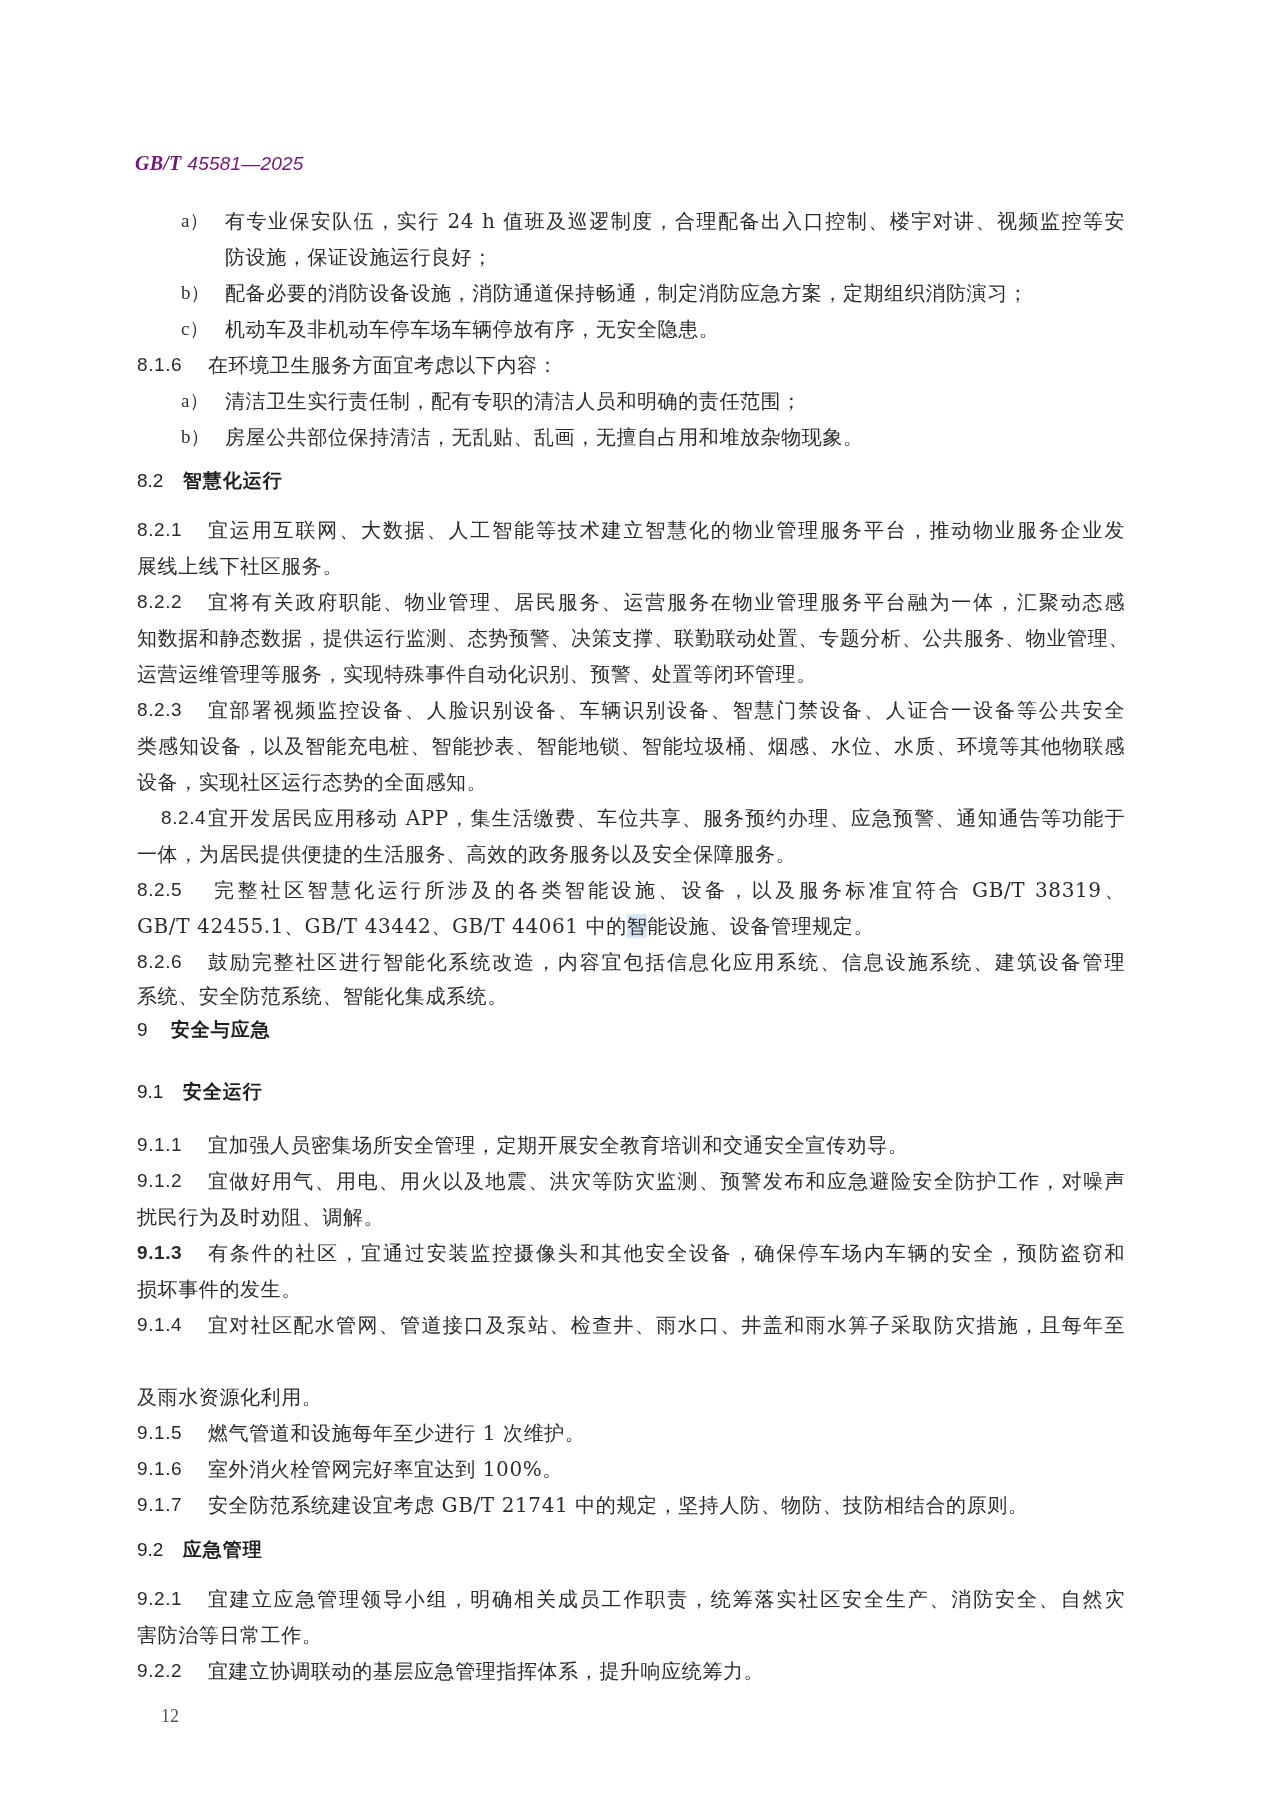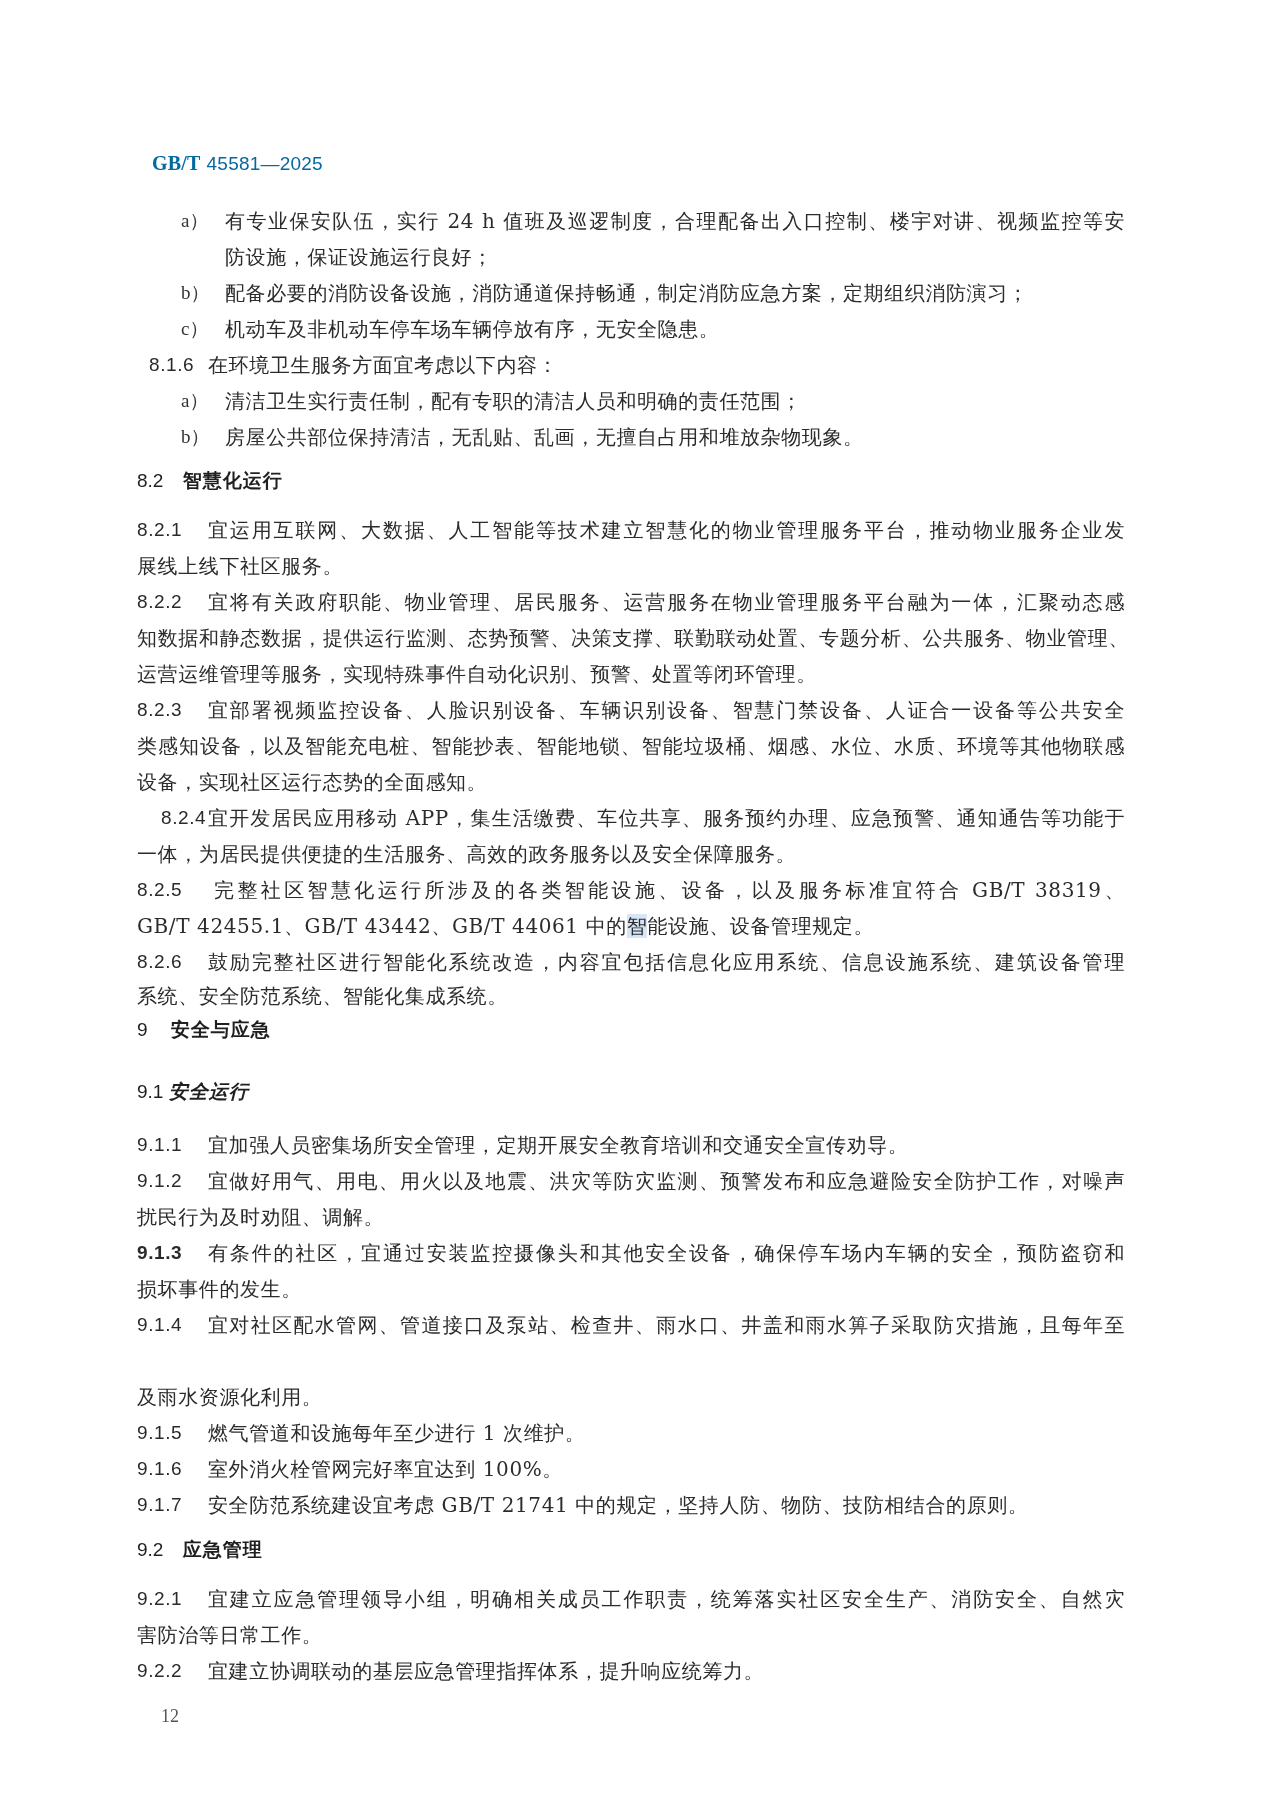--- a/index.html
+++ b/index.html
@@ -18,26 +18,27 @@
     .page {
       position: absolute;
       left: 0;
       top: 0;
       width: 1280px;
       height: 1810px;
       background: #ffffff;
     }
     .header {
       position: absolute;
-      left: 152px;
+      left: 135px;
       top: 152px;
       font-size: 19px;
       letter-spacing: 0.2px;
-      color: #0369a1;
-      white-space: nowrap;
+      color: #701a75;
+      white-space: nowrap;
+      font-style: italic;
     }
     .header .code {
       font-family: "Liberation Serif", "DejaVu Serif", serif;
       font-weight: bold;
       font-size: 20px;
     }
     .header .num {
       font-family: "Liberation Sans", "DejaVu Sans", sans-serif;
       font-size: 19px;
       margin-left: 6px;
@@ -112,21 +113,21 @@
   <span class="item-label" style="left:181px; top:208px;">a）</span>
   <div class="line justify" style="left:225px; top:208px; width:900px;">有专业保安队伍，实行 24 h 值班及巡逻制度，合理配备出入口控制、楼宇对讲、视频监控等安</div>
   <div class="line" style="left:225px; top:244px;">防设施，保证设施运行良好；</div>
 
   <span class="item-label" style="left:181px; top:280px;">b）</span>
   <div class="line" style="left:225px; top:280px;">配备必要的消防设备设施，消防通道保持畅通，制定消防应急方案，定期组织消防演习；</div>
 
   <span class="item-label" style="left:181px; top:316px;">c）</span>
   <div class="line" style="left:225px; top:316px;">机动车及非机动车停车场车辆停放有序，无安全隐患。</div>
 
-  <span class="line clause-num" style="left:137px; top:352px;margin-left:12px;">8.1.6</span>
+  <span class="line clause-num" style="left:137px; top:352px;">8.1.6</span>
   <div class="line" style="left:208px; top:352px;">在环境卫生服务方面宜考虑以下内容：</div>
 
   <span class="item-label" style="left:181px; top:388px;">a）</span>
   <div class="line" style="left:225px; top:388px;">清洁卫生实行责任制，配有专职的清洁人员和明确的责任范围；</div>
 
   <span class="item-label" style="left:181px; top:424px;">b）</span>
   <div class="line" style="left:225px; top:424px;">房屋公共部位保持清洁，无乱贴、乱画，无擅自占用和堆放杂物现象。</div>
 
   <div class="heading" style="left:137px; top:468px;">
     <span class="hnum">8.2</span>
@@ -161,21 +162,21 @@
   <div class="line justify" style="left:208px; top:949px; width:917px;">鼓励完整社区进行智能化系统改造，内容宜包括信息化应用系统、信息设施系统、建筑设备管理</div>
   <div class="line" style="left:137px; top:985px;font-family:Liberation Mono, monospace;">系统、安全防范系统、智能化集成系统。</div>
 
   <div class="heading" style="left:137px; top:1017px;">
     <span class="hnum">9</span>
     <span class="htext" style="margin-left:18px;">安全与应急</span>
   </div>
 
   <div class="heading" style="left:137px; top:1079px;">
     <span class="hnum">9.1</span>
-    <span class="htext" style="font-style:italic;">安全运行</span>
+    <span class="htext" style="margin-left:14px;">安全运行</span>
   </div>
 
   <span class="line clause-num" style="left:137px; top:1132px;">9.1.1</span>
   <div class="line" style="left:208px; top:1132px;">宜加强人员密集场所安全管理，定期开展安全教育培训和交通安全宣传劝导。</div>
 
   <span class="line clause-num" style="left:137px; top:1168px;">9.1.2</span>
   <div class="line justify" style="left:208px; top:1168px; width:917px;">宜做好用气、用电、用火以及地震、洪灾等防灾监测、预警发布和应急避险安全防护工作，对噪声</div>
   <div class="line" style="left:137px; top:1204px;">扰民行为及时劝阻、调解。</div>
 
   <span class="line clause-num" style="left:137px; top:1240px;font-weight:bold;">9.1.3</span>

